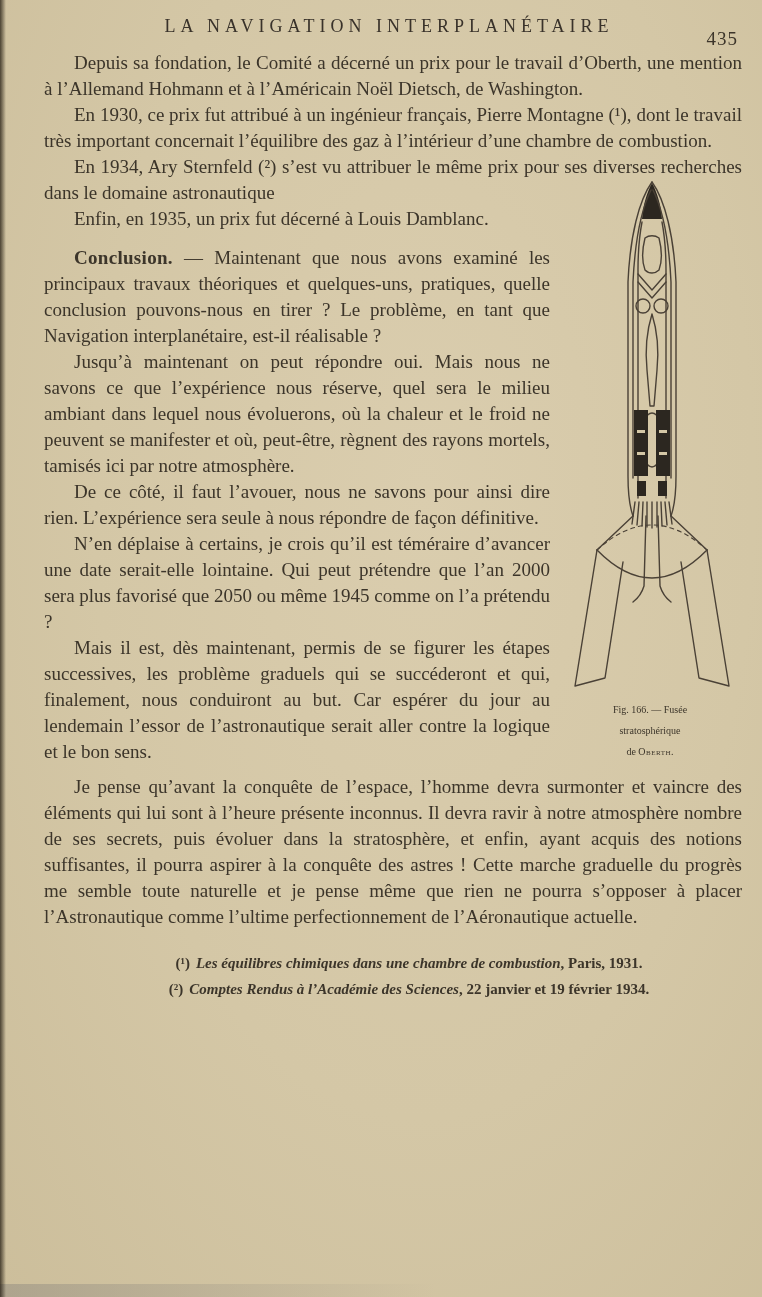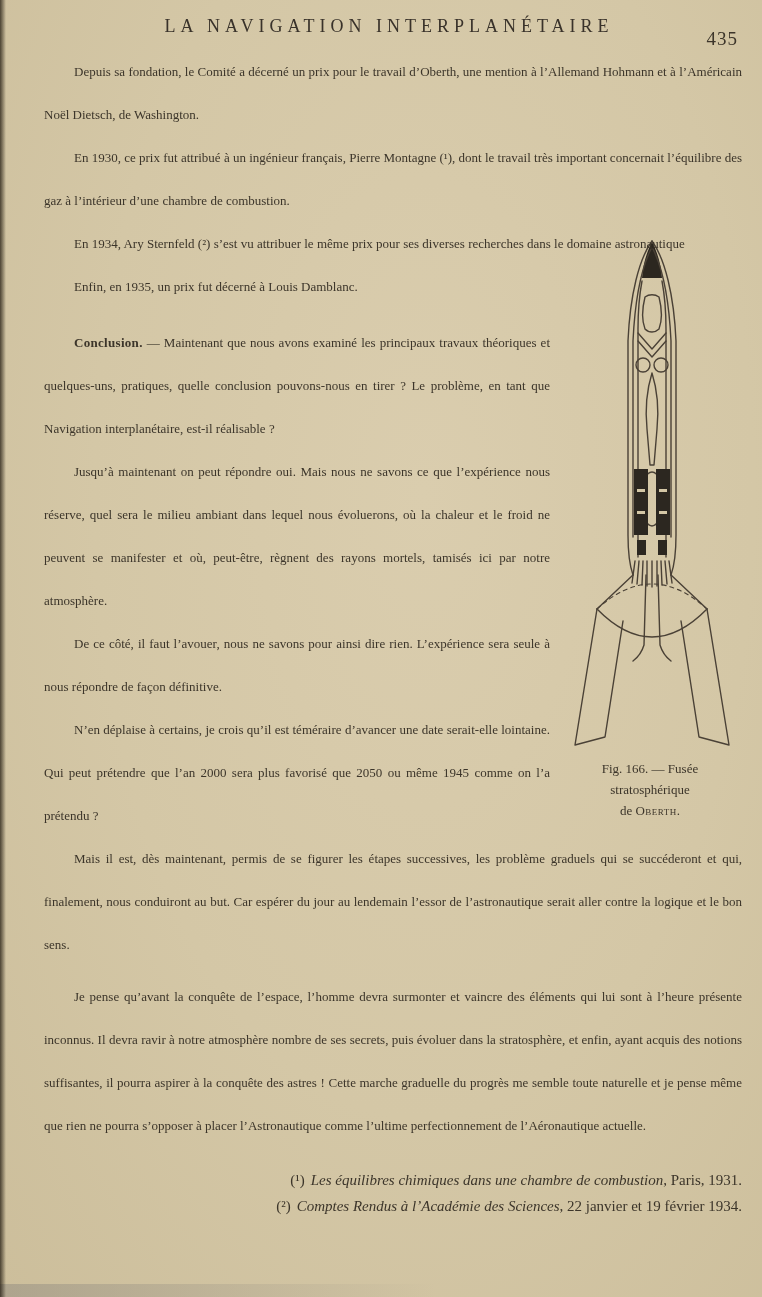--- a/index.html
+++ b/index.html
@@ -26,38 +26,38 @@
   header{position:relative;padding-top:16px;text-align:center;}
   .running-title{
     font-size:18px;letter-spacing:5px;color:#39322a;
     display:inline-block;
   }
   .page-number{
     position:absolute;right:32px;top:28px;font-size:19px;letter-spacing:1px;
   }
   main{padding:0 28px 0 36px;margin-top:13px;}
   .para{
-    font-size:13px;line-height:43px;text-align:justify;
+    font-size:19px;line-height:26px;text-align:justify;
     text-indent:30px;margin:0;font-family:Liberation Serif, serif;
   }
   .sp-before{margin-top:13px;}
   .sp-before-sm{margin-top:9px;}
   .para b{font-weight:bold;letter-spacing:.3px;}
   .figure-float{
     float:right;width:188px;margin-left:6px;margin-right:-2px;margin-top:-28px;
     text-align:center;
   }
   .figure-float svg{display:block;margin:0 auto;}
   .fig-caption{
-    margin-top:6px;font-size:13px;line-height:21px;color:#3c352a;
+    margin-top:6px;font-size:10px;line-height:21px;color:#3c352a;
     text-indent:0;text-align:center;
   }
   .smallcaps{font-variant:small-caps;letter-spacing:.5px;}
   .footnotes{margin-top:20px;padding-left:32px;font-size:15px;line-height:26px;}
-  .footnote{margin:0;text-align:right;}
+  .footnote{margin:0;text-align:center;font-weight:bold;}
   .fn-marker{margin-right:6px;}
   .fn-title{font-style:italic;}
 </style>
 </head>
 <body>
 
 <div class="page">
   <div class="gutter-shadow"></div>
   <div class="bottom-band"></div>
 

